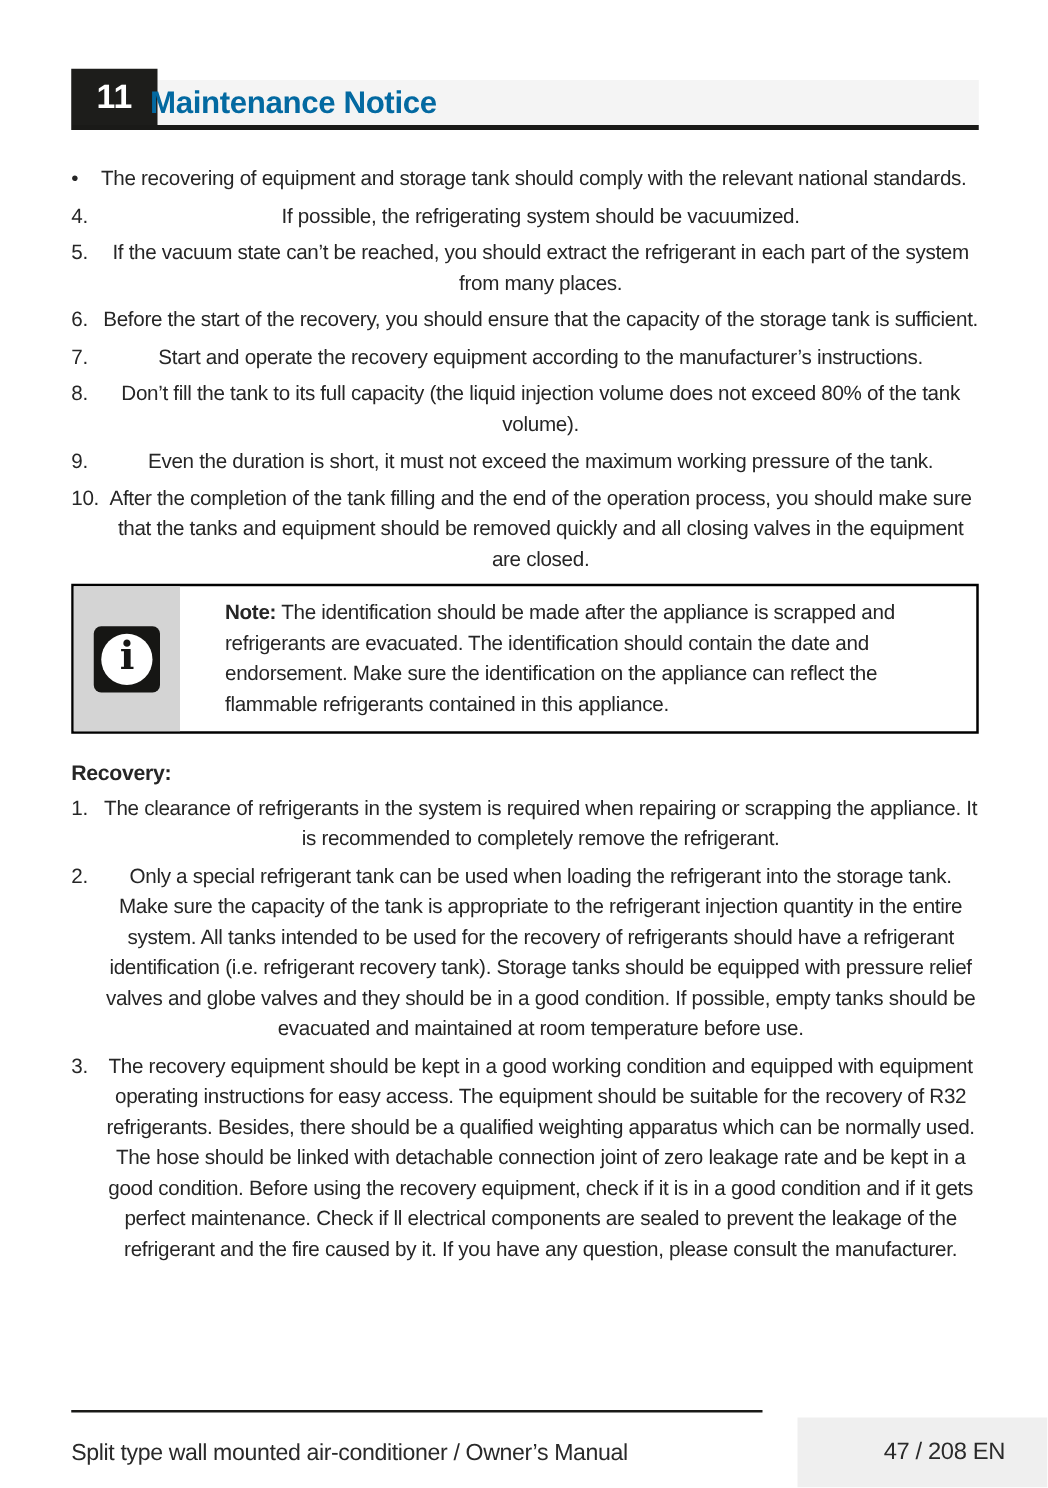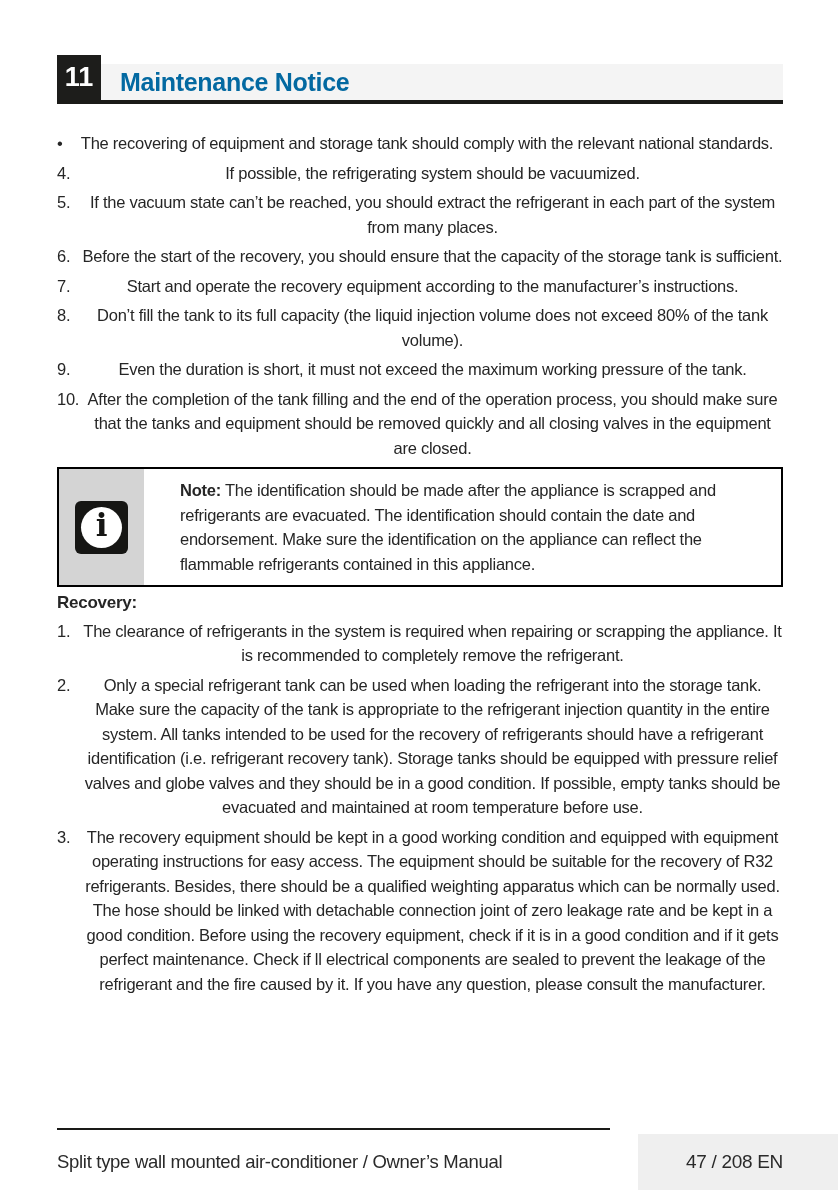--- a/index.html
+++ b/index.html
@@ -10,21 +10,21 @@
     position:relative;
   }
   .page {
     position:absolute; inset:0;
     padding:55px 55px 0 57px;
   }
   
   .header { position:relative; height:49px; border-bottom:4px solid #1a1a18; }
   .header-bg { position:absolute; left:0; right:0; top:9px; bottom:0; background:#f4f4f4; }
   .num-box {
-    position:absolute; left:0; top:0; bottom:0; width:44px;
+    position:absolute; left:0; top:0; bottom:0; width:69px;
     background:#1d1d1b; color:#ffffff;
     display:flex; align-items:center; justify-content:center;
     font-size:27px; font-weight:bold;
   }
   .header-title {
     position:absolute; left:63px; top:9px; bottom:0;
     display:flex; align-items:center;
     font-size:25px; font-weight:bold; color:#0369a1; letter-spacing:-0.3px;
   }
   
@@ -52,30 +52,30 @@
     width:41px; height:41px; background:#ffffff; border-radius:50%;
     display:flex; align-items:center; justify-content:center;
   }
   .note-icon .glyph {
     font-family:"DejaVu Serif", serif; font-weight:bold;
     font-size:31px; color:#161614; line-height:1; margin-top:-3px;
   }
   .note-text { flex:1; padding:9px 14px 9px 12px;margin-left:24px; }
   .bold { font-weight:bold; }
   
-  .recovery-heading { margin-top:4px; font-weight:bold; font-size:17px; letter-spacing:-0.25px; }
+  .recovery-heading { margin-top:20px; font-weight:bold; font-size:17px; letter-spacing:-0.25px; }
   .recovery-list { margin-top:3px; font-size:16.5px; line-height:24.5px; letter-spacing:-0.25px; }
   
   .footer { position:absolute; left:0; right:0; bottom:0; height:62px;text-align:center; }
   .footer-line { position:absolute; top:0; left:57px; width:553px; border-top:2px solid #1a1a18; }
   .footer-badge {
     position:absolute; right:0; top:6px; bottom:0; width:200px;
     background:#efefef;
     display:flex; align-items:center; justify-content:flex-end;
-    padding-right:55px;
+    padding-right:34px;
     font-size:19px; color:#2a2a2a; letter-spacing:-0.3px;
   }
   .footer-left {
     position:absolute; left:57px; top:6px; bottom:0;
     display:flex; align-items:center;
     font-size:18.5px; color:#2a2a2a; letter-spacing:-0.3px;
   }
 </style>
 </head>
 <body>

